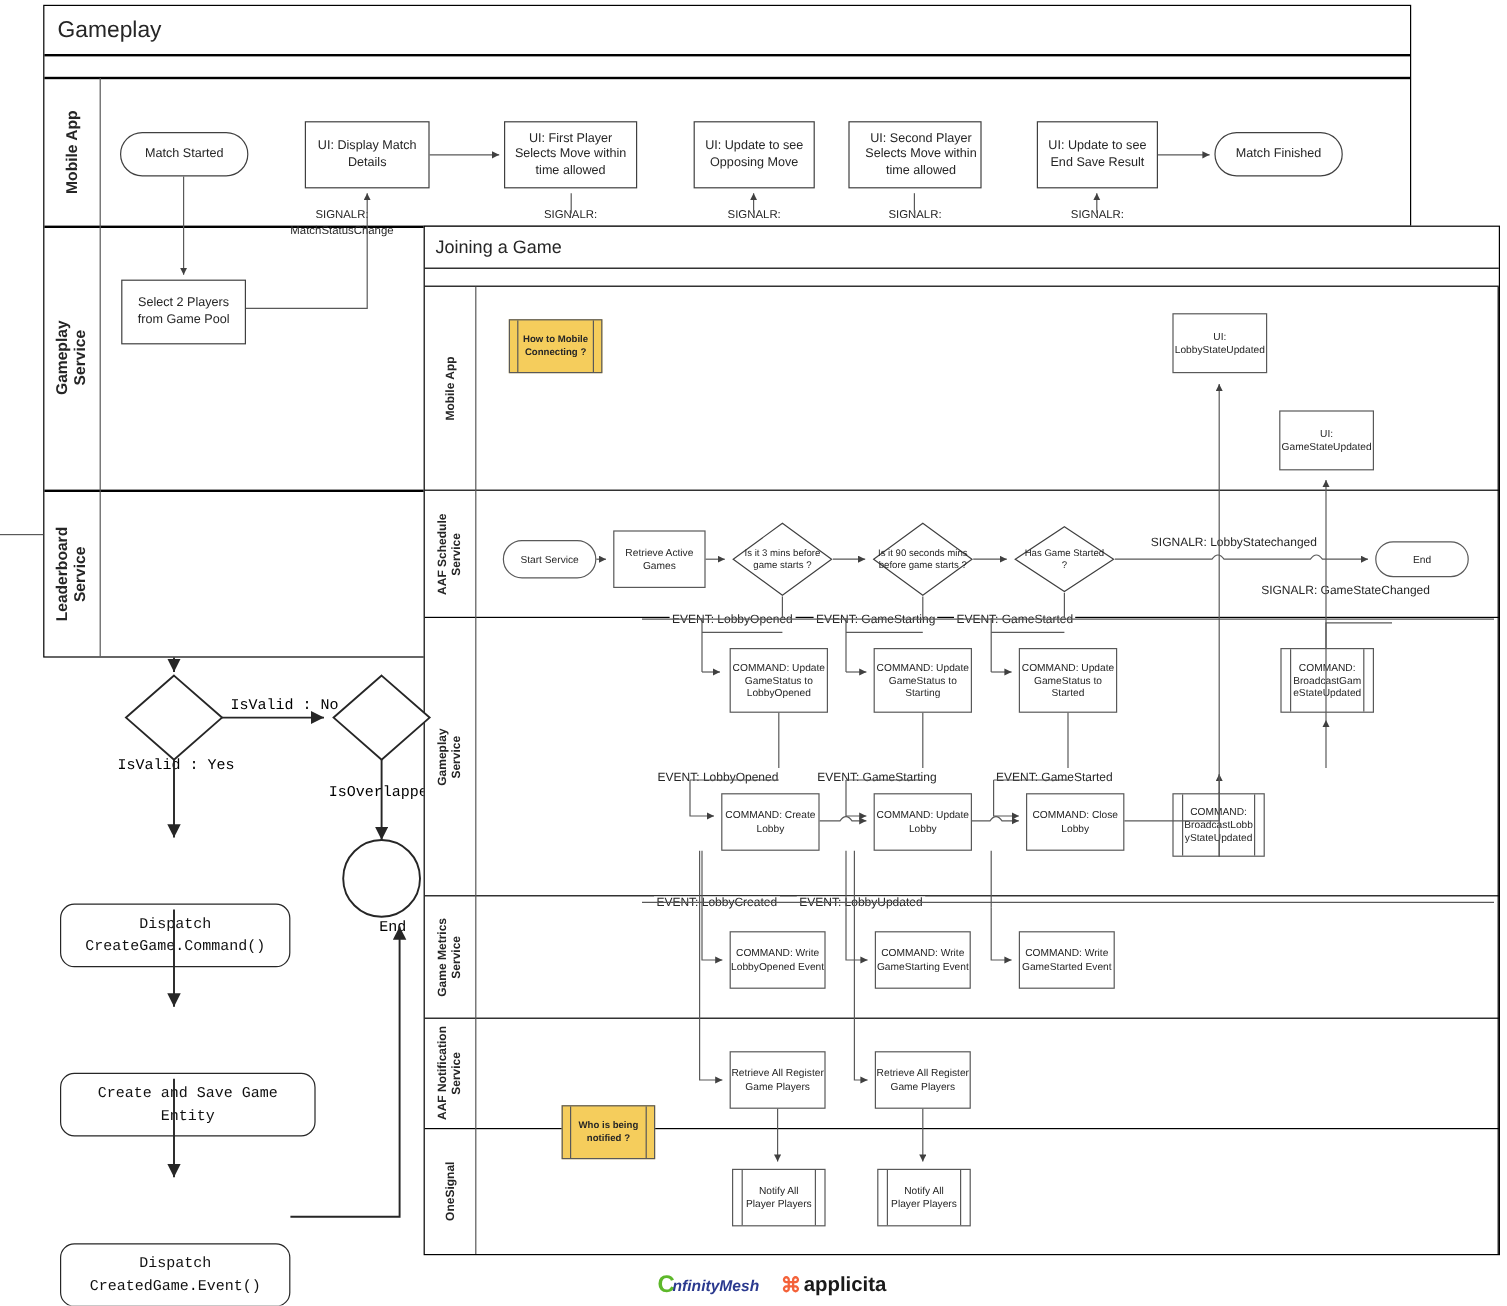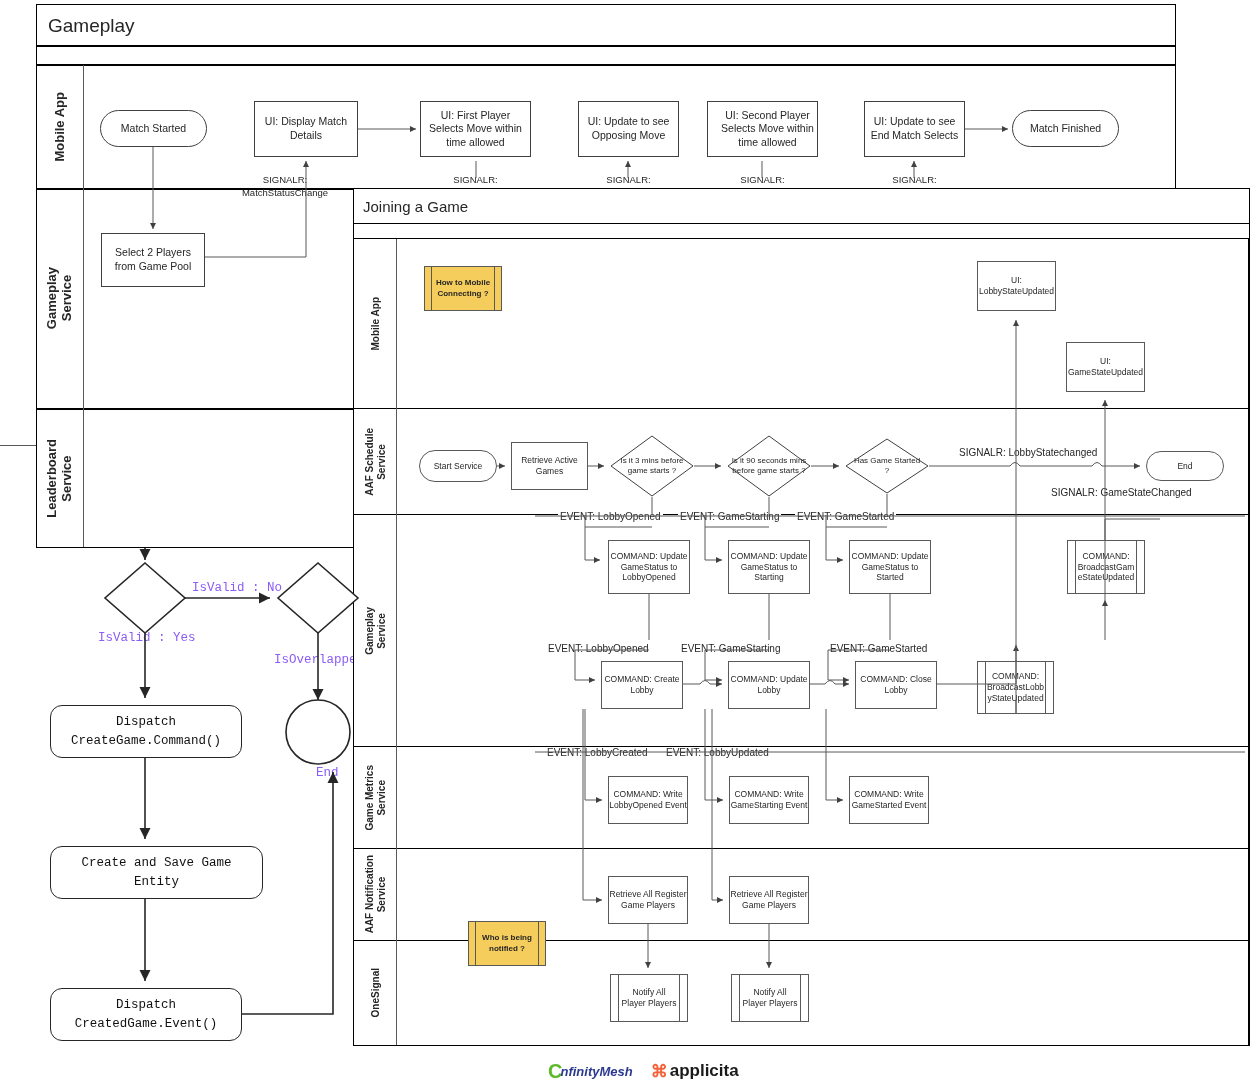--- a/index.html
+++ b/index.html
@@ -41,23 +41,23 @@
   .title{font-size:19px;color:#262626;display:flex;align-items:center;
         padding-left:10px;}
   .title.sm{font-size:15px;padding-left:8px;}
 
   .lbl{position:absolute;font-size:10px;color:#262626;white-space:nowrap;}
 
   
   .mbox{border:1.6px solid #262626;border-radius:12px;background:#fff;
         display:flex;align-items:center;justify-content:center;text-align:center;
         font-family:"Liberation Mono",monospace;font-size:12.5px;line-height:1.45;
-        color:#111;}
+        color:#111;margin-top:48px;}
   .mlbl{position:absolute;font-family:"Liberation Mono",monospace;font-size:12.5px;
-        color:#8b5cf6;white-space:nowrap;}
+        color:#000000;white-space:nowrap;}
 
   svg.ov{position:absolute;left:0;top:0;width:1256px;height:1088px;
          pointer-events:none;overflow:visible;}
 </style>
 </head>
 <body>
 
 <div class="abs frame" style="left:36px;top:4px;width:1140px;height:544px;"></div>
 
 <div class="abs title" style="left:38px;top:6px;width:1136px;height:40px;">Gameplay</div>
@@ -85,21 +85,21 @@
 <div class="abs box top rounded" style="left:100px;top:110px;width:107px;height:37px;">Match Started</div>
 
 <div class="abs box top" style="left:254px;top:101px;width:104px;height:56px;">UI: Display Match Details</div>
 
 <div class="abs box top" style="left:420px;top:101px;width:111px;height:56px;">UI: First Player Selects Move within time allowed</div>
 
 <div class="abs box top" style="left:578px;top:101px;width:101px;height:56px;">UI: Update to see Opposing Move</div>
 
 <div class="abs box top" style="left:707px;top:101px;width:111px;height:56px;padding-left:13px;">UI: Second Player Selects Move within time allowed</div>
 
-<div class="abs box top" style="left:864px;top:101px;width:101px;height:56px;">UI: Update to see End Match Selects</div>
+<div class="abs box top" style="left:864px;top:101px;width:101px;height:56px;">UI: Update to see End Save Result</div>
 
 <div class="abs box top rounded" style="left:1012px;top:110px;width:107px;height:37px;">Match Finished</div>
 
 <div class="abs box top" style="left:101px;top:233px;width:104px;height:54px;">Select 2 Players from Game Pool</div>
 
 <div class="abs" style="left:210px;top:174px;width:150px;text-align:center;font-size:9.5px;line-height:1.35;">
   <div>SIGNALR:</div>
   <div>MatchStatusChange</div>
 </div>
 <div class="abs" style="left:418px;top:174px;width:115px;text-align:center;font-size:9.5px;">

